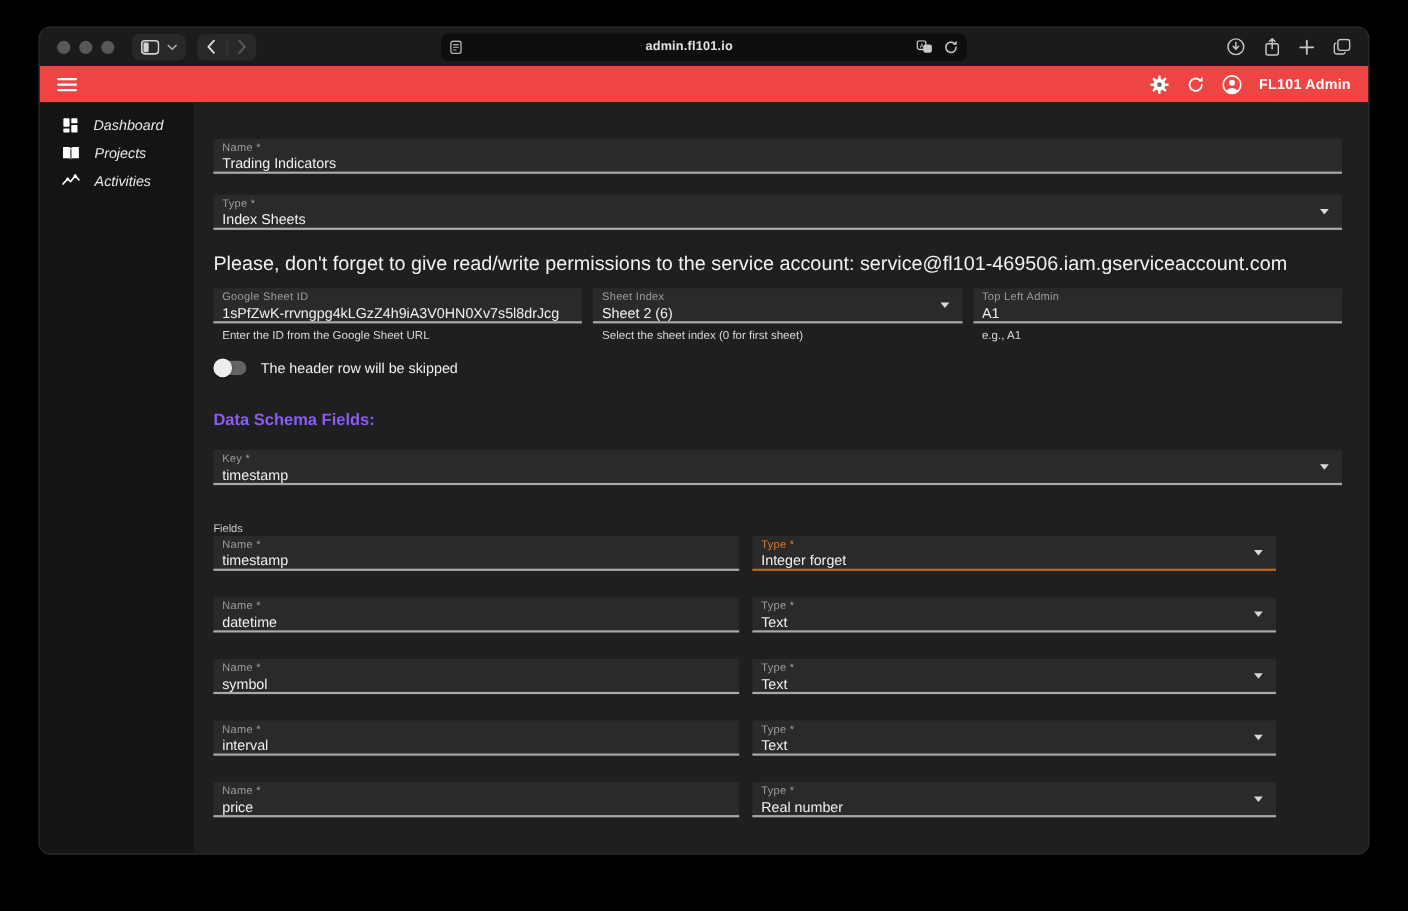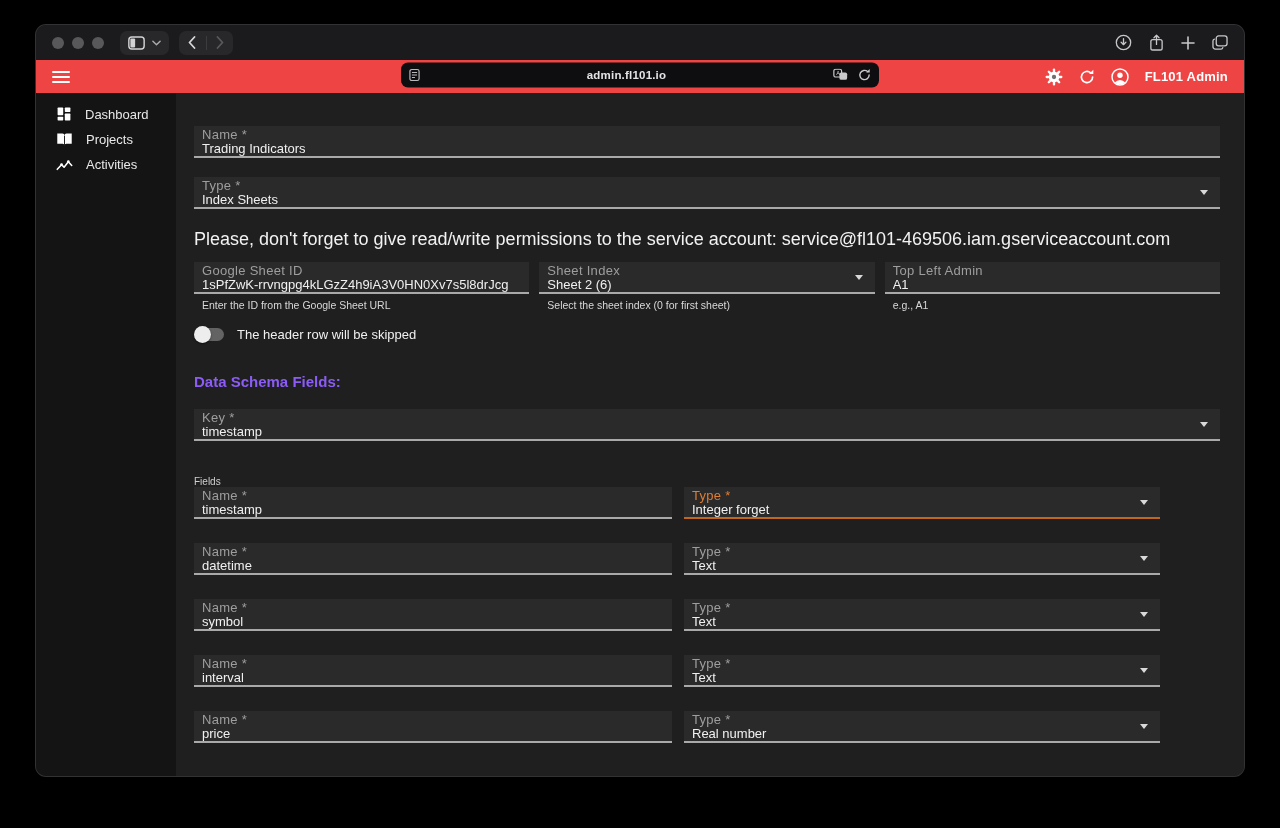--- a/index.html
+++ b/index.html
@@ -13,42 +13,42 @@
   .toolbar { height:35px; background:#1b1b1d; display:flex; align-items:center; position:relative; }
   .traffic { display:flex; gap:8px; margin-left:16px; }
   .tl-dot { width:12px; height:12px; border-radius:50%; background:#58585b; }
   .pill { background:#28282b; border-radius:7px; height:24px; display:flex; align-items:center; }
   .sidebar-pill { margin-left:16px; padding:0 8px; gap:7px; }
   .nav-pill { margin-left:10px; width:54px; }
   .nav-btn { flex:1; display:flex; justify-content:center; align-items:center; height:100%; }
   .nav-div { width:1px; height:14px; background:#3c3c3f; }
   .url-pill { position:absolute; left:50%; top:50%; transform:translate(-50%,-50%);
     width:478px; height:25px; background:#0e0e10; border-radius:7px;
-    display:flex; align-items:center; padding:0 8px;margin-top:32px; }
+    display:flex; align-items:center; padding:0 8px; }
   .url-text { flex:1; text-align:center; font-size:11.5px; font-weight:700; color:#e4e4e6; letter-spacing:.2px; }
   .url-right { display:flex; gap:10px; align-items:center; }
   .tb-right { position:absolute; right:16px; display:flex; gap:17px; align-items:center; }
   .icon-btn { display:flex; align-items:center; justify-content:center; }
 
   
   .app-header { height:33px; background:#ef4444; display:flex; align-items:center; padding:0 16px; }
   .hamburger { width:18px; display:flex; flex-direction:column; gap:3px; cursor:pointer; }
   .hamburger span { height:2px; background:#fff; border-radius:1px; }
   .hdr-right { margin-left:auto; display:flex; align-items:center; gap:16px; }
   .hdr-title { color:#fff; font-size:13px; font-weight:700; letter-spacing:.2px; }
 
   
   .body-row { display:flex; height:683px; }
   .side { width:140px; background:#141414; padding-top:8px; flex:none; }
-  .side-item { display:flex; align-items:flex-end; gap:13px; padding:5px 0 5px 20px; color:#e8e8e8; font-size:13px; cursor:pointer; }
+  .side-item { display:flex; align-items:flex-start; gap:13px; padding:5px 0 5px 20px; color:#e8e8e8; font-size:13px; cursor:pointer;font-style:italic; }
   .main { flex:1; background:#1f1f1f; padding:33px 24px 0 18px; position:relative; overflow:hidden; }
 
   
   .f-field { background:#2a2a2b; border-bottom:2px solid #a9a9a9; height:32px; padding:4px 10px 0 8px; position:relative; }
-  .f-label { display:block; font-size:13px; color:#9e9e9e; letter-spacing:.3px; line-height:10px; }
+  .f-label { display:block; font-size:10px; color:#9e9e9e; letter-spacing:.3px; line-height:10px; }
   .f-value { display:block; font-size:13px; color:#f0f0f0; line-height:16px; margin-top:1px; white-space:nowrap; overflow:hidden; }
   .caret { position:absolute; right:12px; top:50%; margin-top:-2px; width:0; height:0;
     border-left:4.5px solid transparent; border-right:4.5px solid transparent; border-top:5px solid #d9d9d9; }
   .focused { border-bottom-color:var(--accent); }
   .focused .f-label { color:var(--accent); }
   .helper { font-size:10.5px; color:#d8d8d8; margin-top:5px; padding-left:8px; }
 
   .note { margin-top:20px; font-size:18px; color:#f2f2f2; }
   .trio { margin-top:12px; display:flex; gap:10px; }
   .trio > div { flex:1; min-width:0; }

